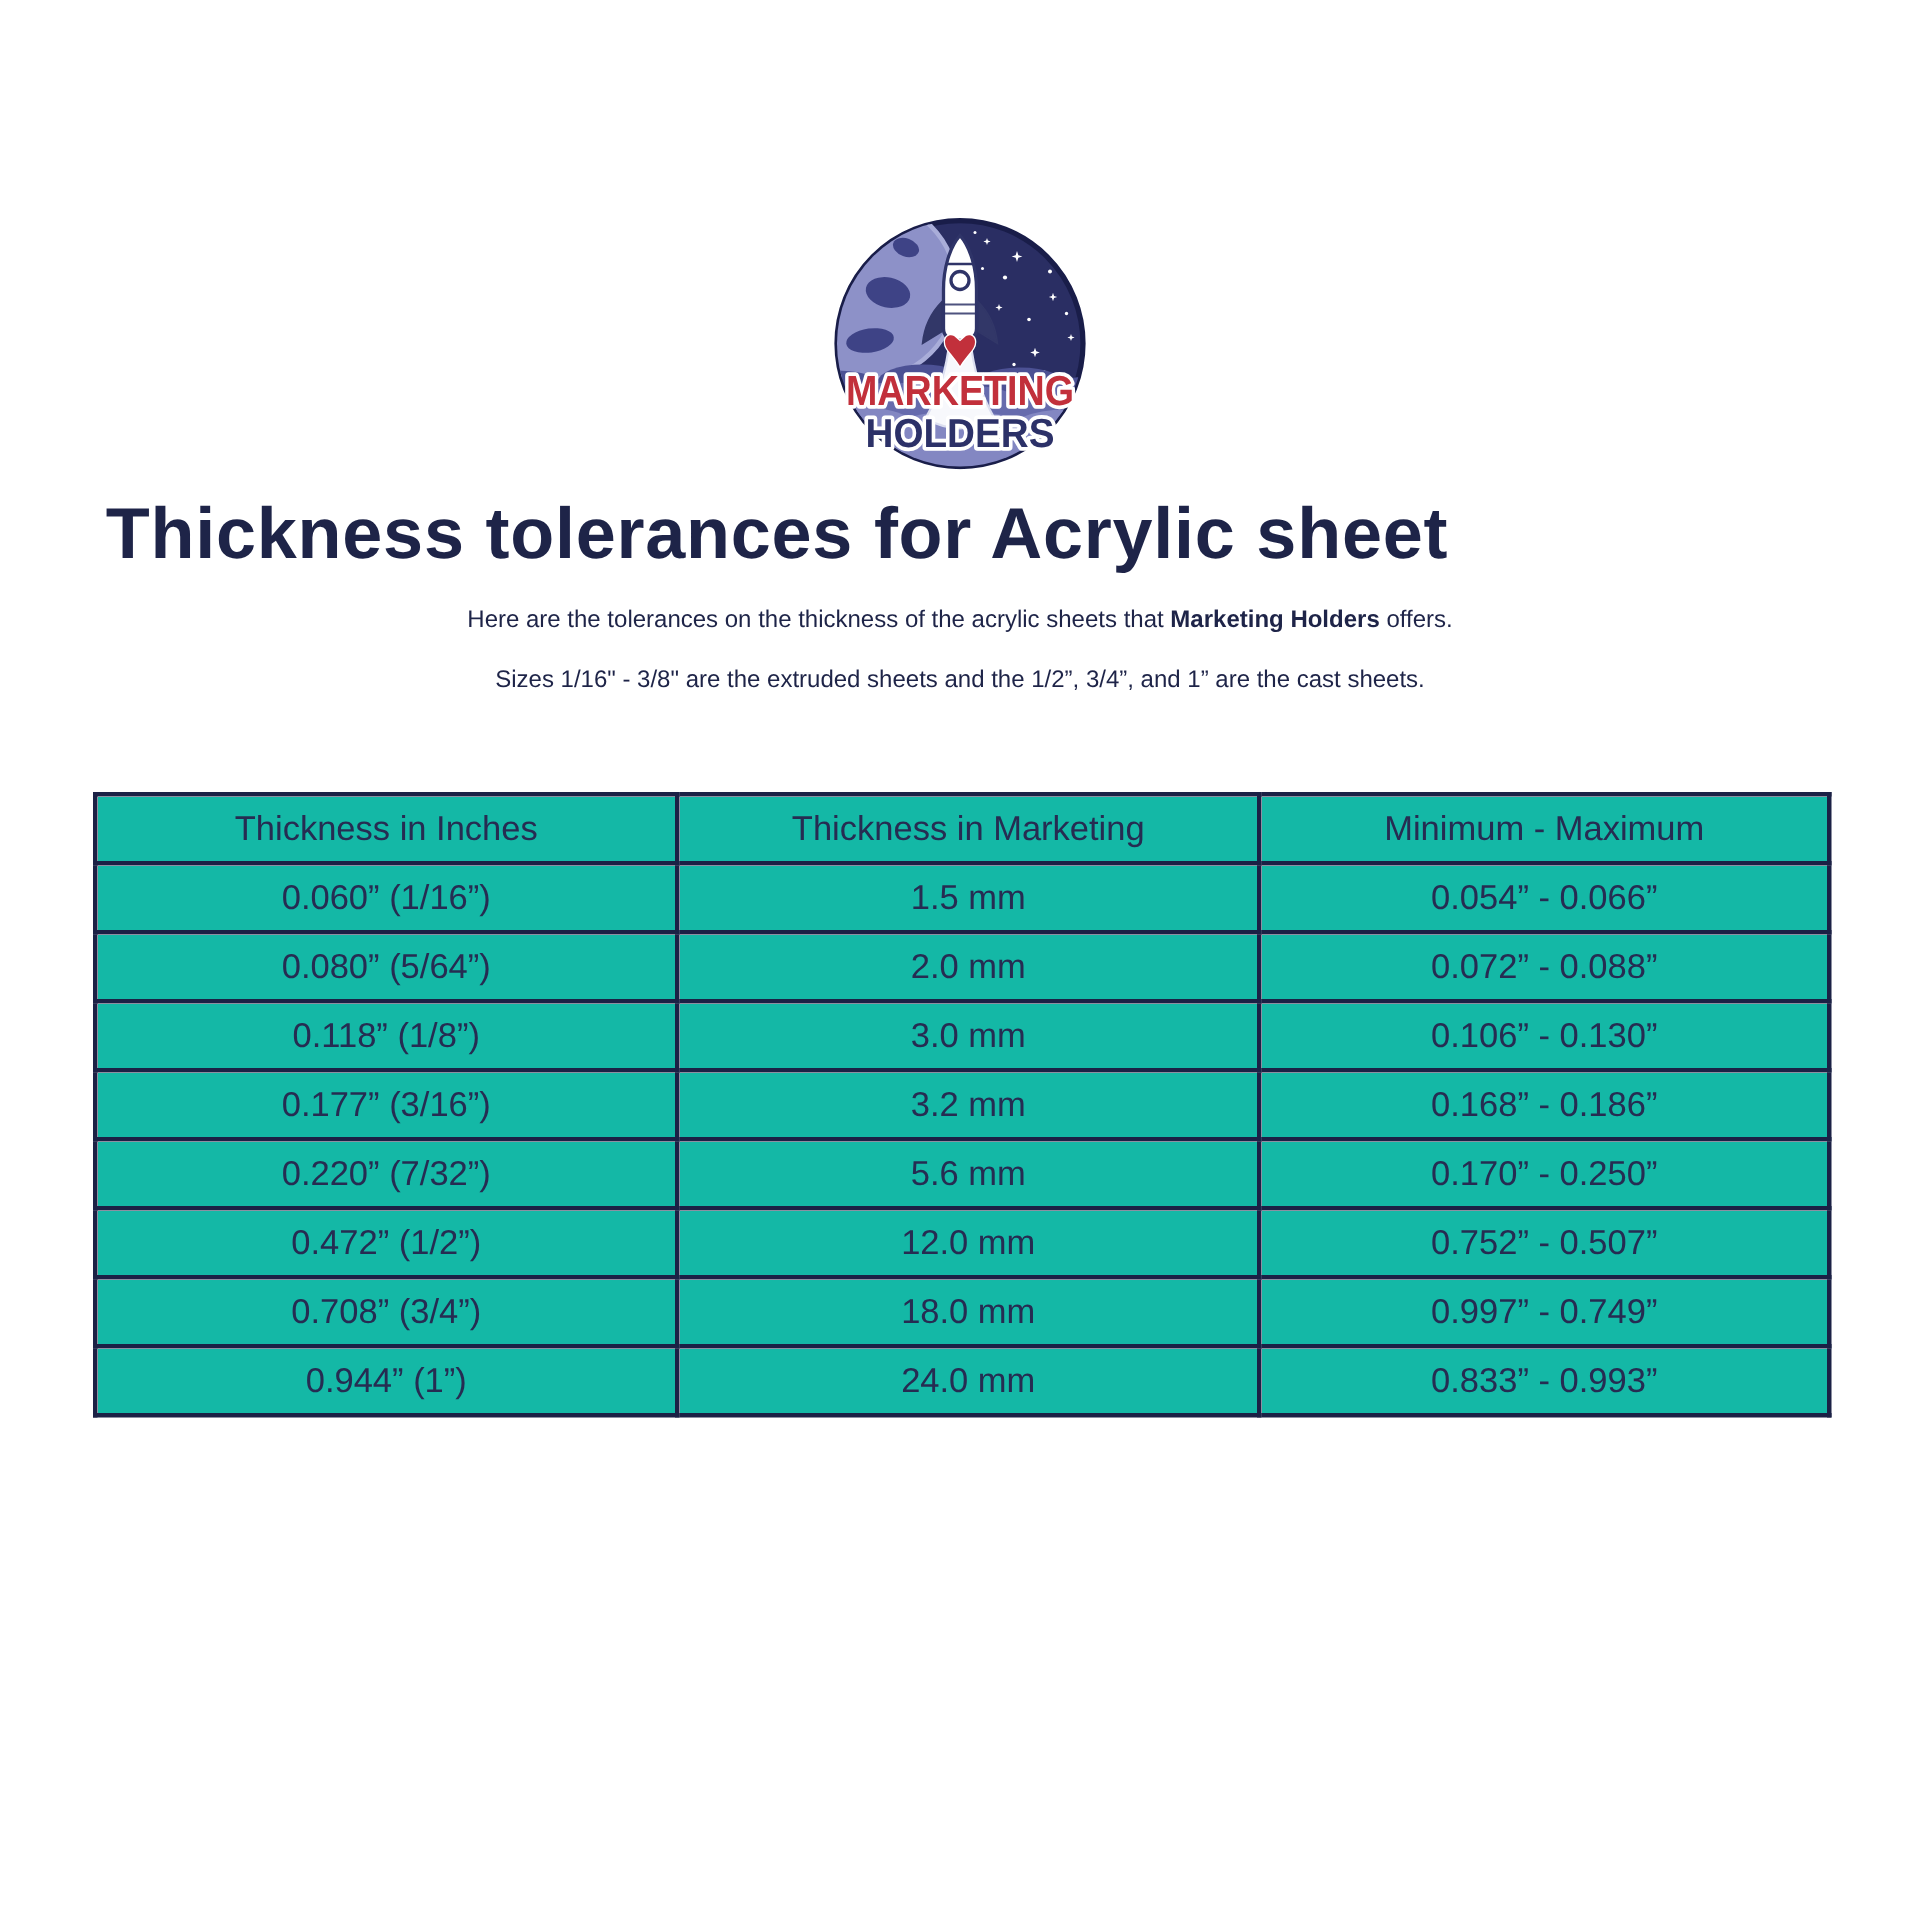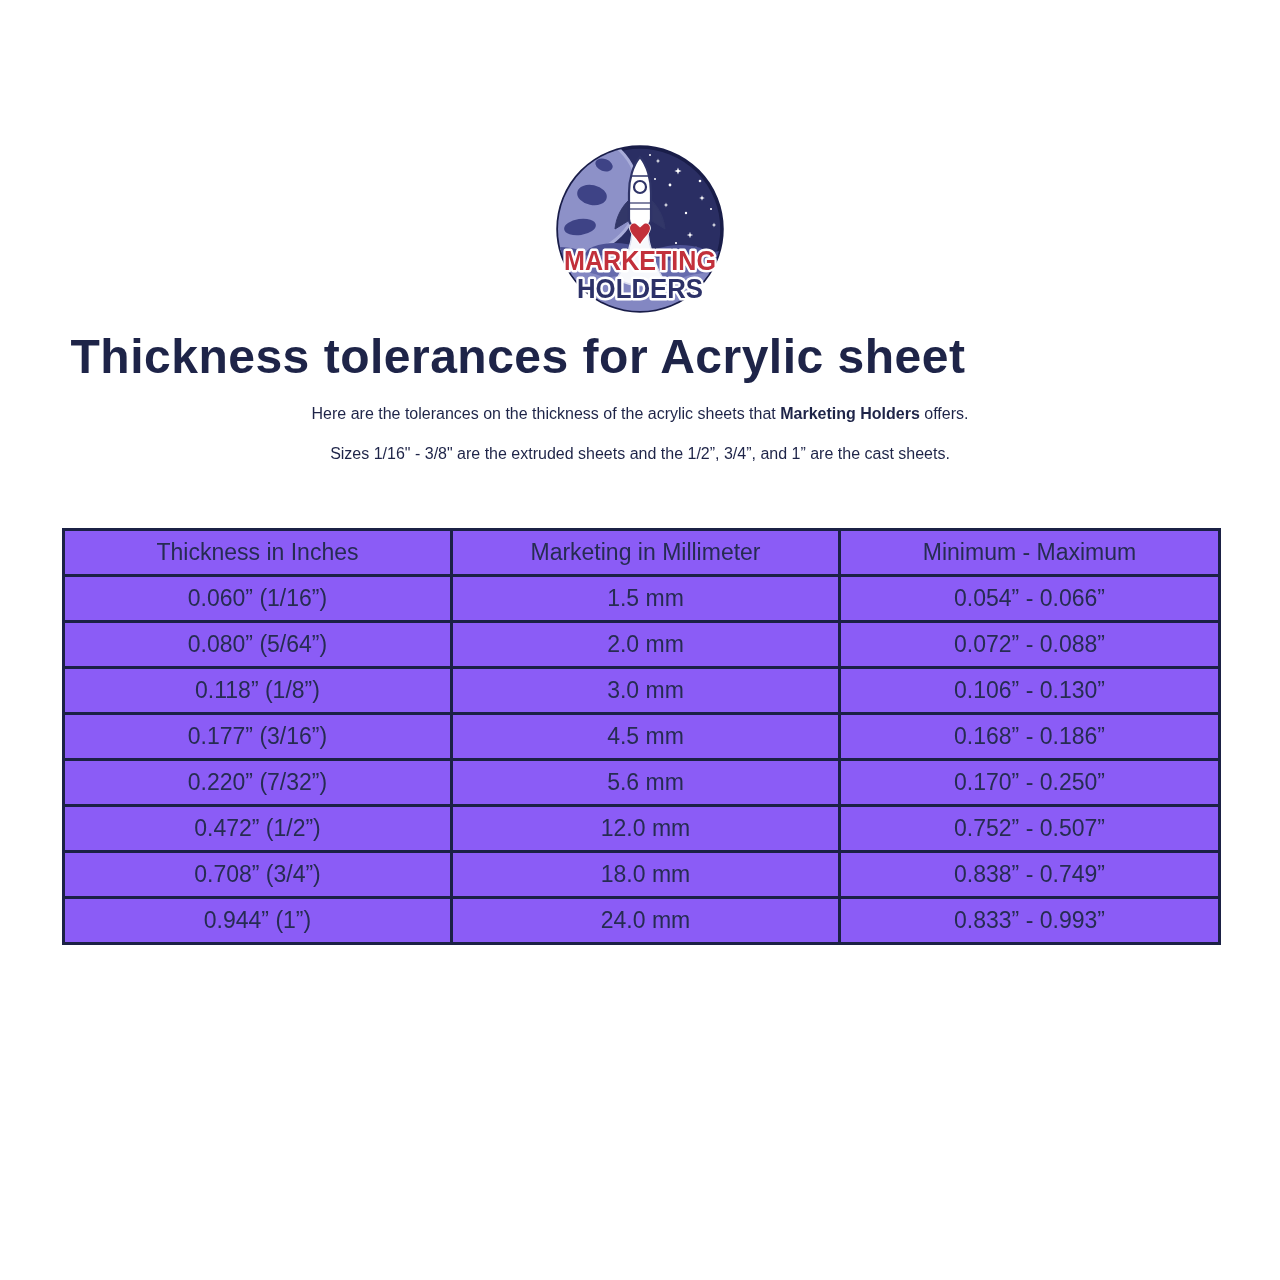--- a/index.html
+++ b/index.html
@@ -18,21 +18,21 @@
            font-size:16px; line-height:40px; color:#1e2448; }
   .intro b { font-weight:bold; }
 
   .table-wrap { position:absolute; left:62px; top:528px; width:1156px; }
   table.tol { width:1156px; border-collapse:collapse; table-layout:fixed; }
   table.tol col.c1 { width:388px; }
   table.tol col.c2 { width:388px; }
   table.tol col.c3 { width:380px; }
   table.tol th, table.tol td {
       border:3px solid #1b2145; height:46px; text-align:center; vertical-align:middle;
-      font-size:23px; font-weight:normal; color:#262c52; background:#8b5cf6;
+      font-size:23px; font-weight:normal; color:#262c52; background:#14b8a6;
       padding:0 6px; white-space:nowrap; overflow:hidden; }
 </style>
 </head>
 <body>
 
 <div class="page">
 
   <div class="logo-wrap">
     <svg viewBox="0 0 200 170" xmlns="http://www.w3.org/2000/svg">
       <defs>
@@ -121,21 +121,21 @@
   <div class="table-wrap">
     <table class="tol">
       <colgroup>
           <col class="c1">
           <col class="c2">
           <col class="c3">
         </colgroup>
       <thead>
         <tr>
           <th>Thickness in Inches</th>
-          <th>Marketing in Millimeter</th>
+          <th>Thickness in Marketing</th>
           <th>Minimum - Maximum</th>
         </tr>
       </thead>
       <tbody>
         <tr>
           <td>0.060” (1/16”)</td>
           <td>1.5 mm</td>
           <td>0.054” - 0.066”</td>
         </tr>
         <tr>
@@ -143,37 +143,37 @@
           <td>2.0 mm</td>
           <td>0.072” - 0.088”</td>
         </tr>
         <tr>
           <td>0.118” (1/8”)</td>
           <td>3.0 mm</td>
           <td>0.106” - 0.130”</td>
         </tr>
         <tr>
           <td>0.177” (3/16”)</td>
-          <td>4.5 mm</td>
+          <td>3.2 mm</td>
           <td>0.168” - 0.186”</td>
         </tr>
         <tr>
           <td>0.220” (7/32”)</td>
           <td>5.6 mm</td>
           <td>0.170” - 0.250”</td>
         </tr>
         <tr>
           <td>0.472” (1/2”)</td>
           <td>12.0 mm</td>
           <td>0.752” - 0.507”</td>
         </tr>
         <tr>
           <td>0.708” (3/4”)</td>
           <td>18.0 mm</td>
-          <td>0.838” - 0.749”</td>
+          <td>0.997” - 0.749”</td>
         </tr>
         <tr>
           <td>0.944” (1”)</td>
           <td>24.0 mm</td>
           <td>0.833” - 0.993”</td>
         </tr>
       </tbody>
     </table>
   </div>
 

